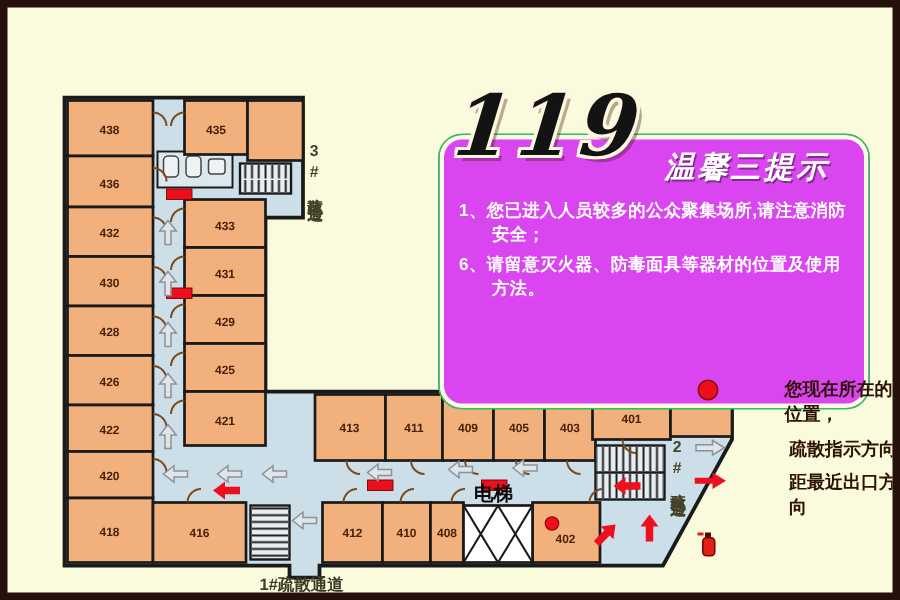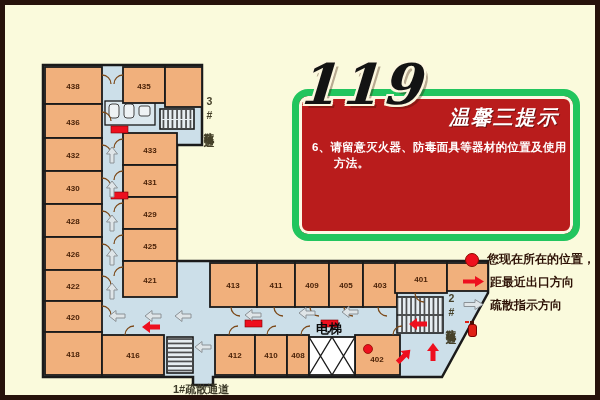--- a/index.html
+++ b/index.html
@@ -9,22 +9,22 @@
     font-family:"Liberation Sans",sans-serif;
   }
   
   .plan-svg{position:absolute;left:0;top:0;}
   .vlabel{
     position:absolute;writing-mode:vertical-rl;text-orientation:upright;
     font-weight:bold;font-size:10.5px;color:#45412a;letter-spacing:2px;line-height:1;
   }
   
   .notice{
-    position:absolute;left:287px;top:84px;width:288px;height:152px;box-sizing:border-box;
-    background:#b91c1c;border:7px solid #22c55e;border-radius:16px;
+    position:absolute;left:287px;top:84px;width:288px;height:184px;box-sizing:border-box;
+    background:#d946ef;border:1px solid #22c55e;border-radius:16px;
     box-shadow:inset 0 0 0 3px #fdf8e4;
   }
   .big119{
     position:absolute;left:298px;top:46px;z-index:6;
     font-family:"DejaVu Serif",serif;font-style:italic;font-weight:bold;
     font-size:56px;color:#131313;letter-spacing:3px;transform:skewX(-6deg);
     text-shadow:-2px -2px 0 #fcf7de,2px -2px 0 #fcf7de,-2px 2px 0 #fcf7de,2px 2px 0 #fcf7de,
                 -2px 0 0 #fcf7de,2px 0 0 #fcf7de,0 -2px 0 #fcf7de,0 2px 0 #fcf7de,
                 4px 4px 0 rgba(60,20,5,.35);
   }
@@ -33,21 +33,21 @@
     color:#ffffff;letter-spacing:2px;white-space:nowrap;text-shadow:1px 1px 0 rgba(0,0,0,.4);
   }
   .tips{position:absolute;left:13px;top:40px;width:262px;}
   .tips p{
     margin:3px 0;font-size:11.5px;font-weight:bold;color:#ffffff;line-height:1.42;
     letter-spacing:.3px;padding-left:22px;text-indent:-22px;
   }
   
   .legend{position:absolute;left:458px;top:246px;width:138px;color:#2e1206;}
   .lrow{display:flex;align-items:flex-start;margin-bottom:6px;}
-  .lrow .txt{font-size:12px;font-weight:bold;line-height:1.4;}
+  .lrow .txt{font-size:12px;font-weight:bold;line-height:1.4;margin-left:36px;}
   .dot{width:12px;height:12px;border-radius:50%;background:#ee0f1e;border:1px solid #8a0d00;
        margin:2px 8px 0 2px;flex:none;}
   .licon{flex:none;margin:1px 5px 0 0;}
   .redbar{display:inline-block;width:20px;height:9px;background:#ee0f1e;border:1px solid #7a0000;
           vertical-align:-1px;margin:0 4px;}
   .ext{position:relative;width:13px;height:16px;flex:none;margin:0 6px 0 2px;}
   .ext .body{position:absolute;left:3px;top:5px;width:7px;height:11px;background:#e02015;
              border-radius:3px;border:1px solid #7a0000;}
   .ext .top{position:absolute;left:5px;top:2px;width:4px;height:3px;background:#4a1005;}
   .ext .hose{position:absolute;left:0;top:2px;width:4px;height:2px;background:#e02015;}
@@ -211,43 +211,44 @@
     <text x="311" y="328" font-size="13" font-weight="bold" fill="#0a0a0a">电梯</text>
     <text x="168" y="388" font-size="11" font-weight="bold" fill="#3c3a28">1#疏散通道</text>
   </svg>
 
   <div class="vlabel" style="left:199px;top:90px;">3#疏散通道</div>
   <div class="vlabel" style="left:441px;top:287px;">2#疏散通道</div>
 
   <div class="notice">
     <div class="notice-title">温馨三提示</div>
     <div class="tips">
+      <p>1、您已进入人员较多的公众聚集场所,请注意消防安全；</p>
       <p>6、请留意灭火器、防毒面具等器材的位置及使用方法。</p>
     </div>
   </div>
   <div class="big119">119</div>
 
   <div class="legend">
     <div class="lrow">
       <span class="dot"></span>
       <span class="txt">
         <span>您现在所在的位置，</span><br>
       </span>
     </div>
     <div class="lrow">
       <svg class="licon" width="22" height="13">
+        <polygon points="1,4.5 12,4.5 12,1.5 20,6.5 12,11.5 12,8.5 1,8.5" fill="#dfe5e8" stroke="#8b9297" stroke-width="1"></polygon>
+      </svg>
+      <span class="txt">疏散指示方向</span>
+    </div>
+    <div class="lrow">
+      <svg class="licon" width="22" height="13">
         <polygon points="0,4.5 12,4.5 12,1 21,6.5 12,12 12,8.5 0,8.5" fill="#ee0f1e"></polygon>
       </svg>
       <span class="txt">距最近出口方向</span>
-    </div>
-    <div class="lrow">
-      <svg class="licon" width="22" height="13">
-        <polygon points="1,4.5 12,4.5 12,1.5 20,6.5 12,11.5 12,8.5 1,8.5" fill="#dfe5e8" stroke="#8b9297" stroke-width="1"></polygon>
-      </svg>
-      <span class="txt">疏散指示方向</span>
     </div>
     <div class="lrow">
       <span class="ext">
         <span class="hose"></span>
           <span class="top"></span>
           <span class="body"></span>
       </span>
     </div>
   </div>
 

